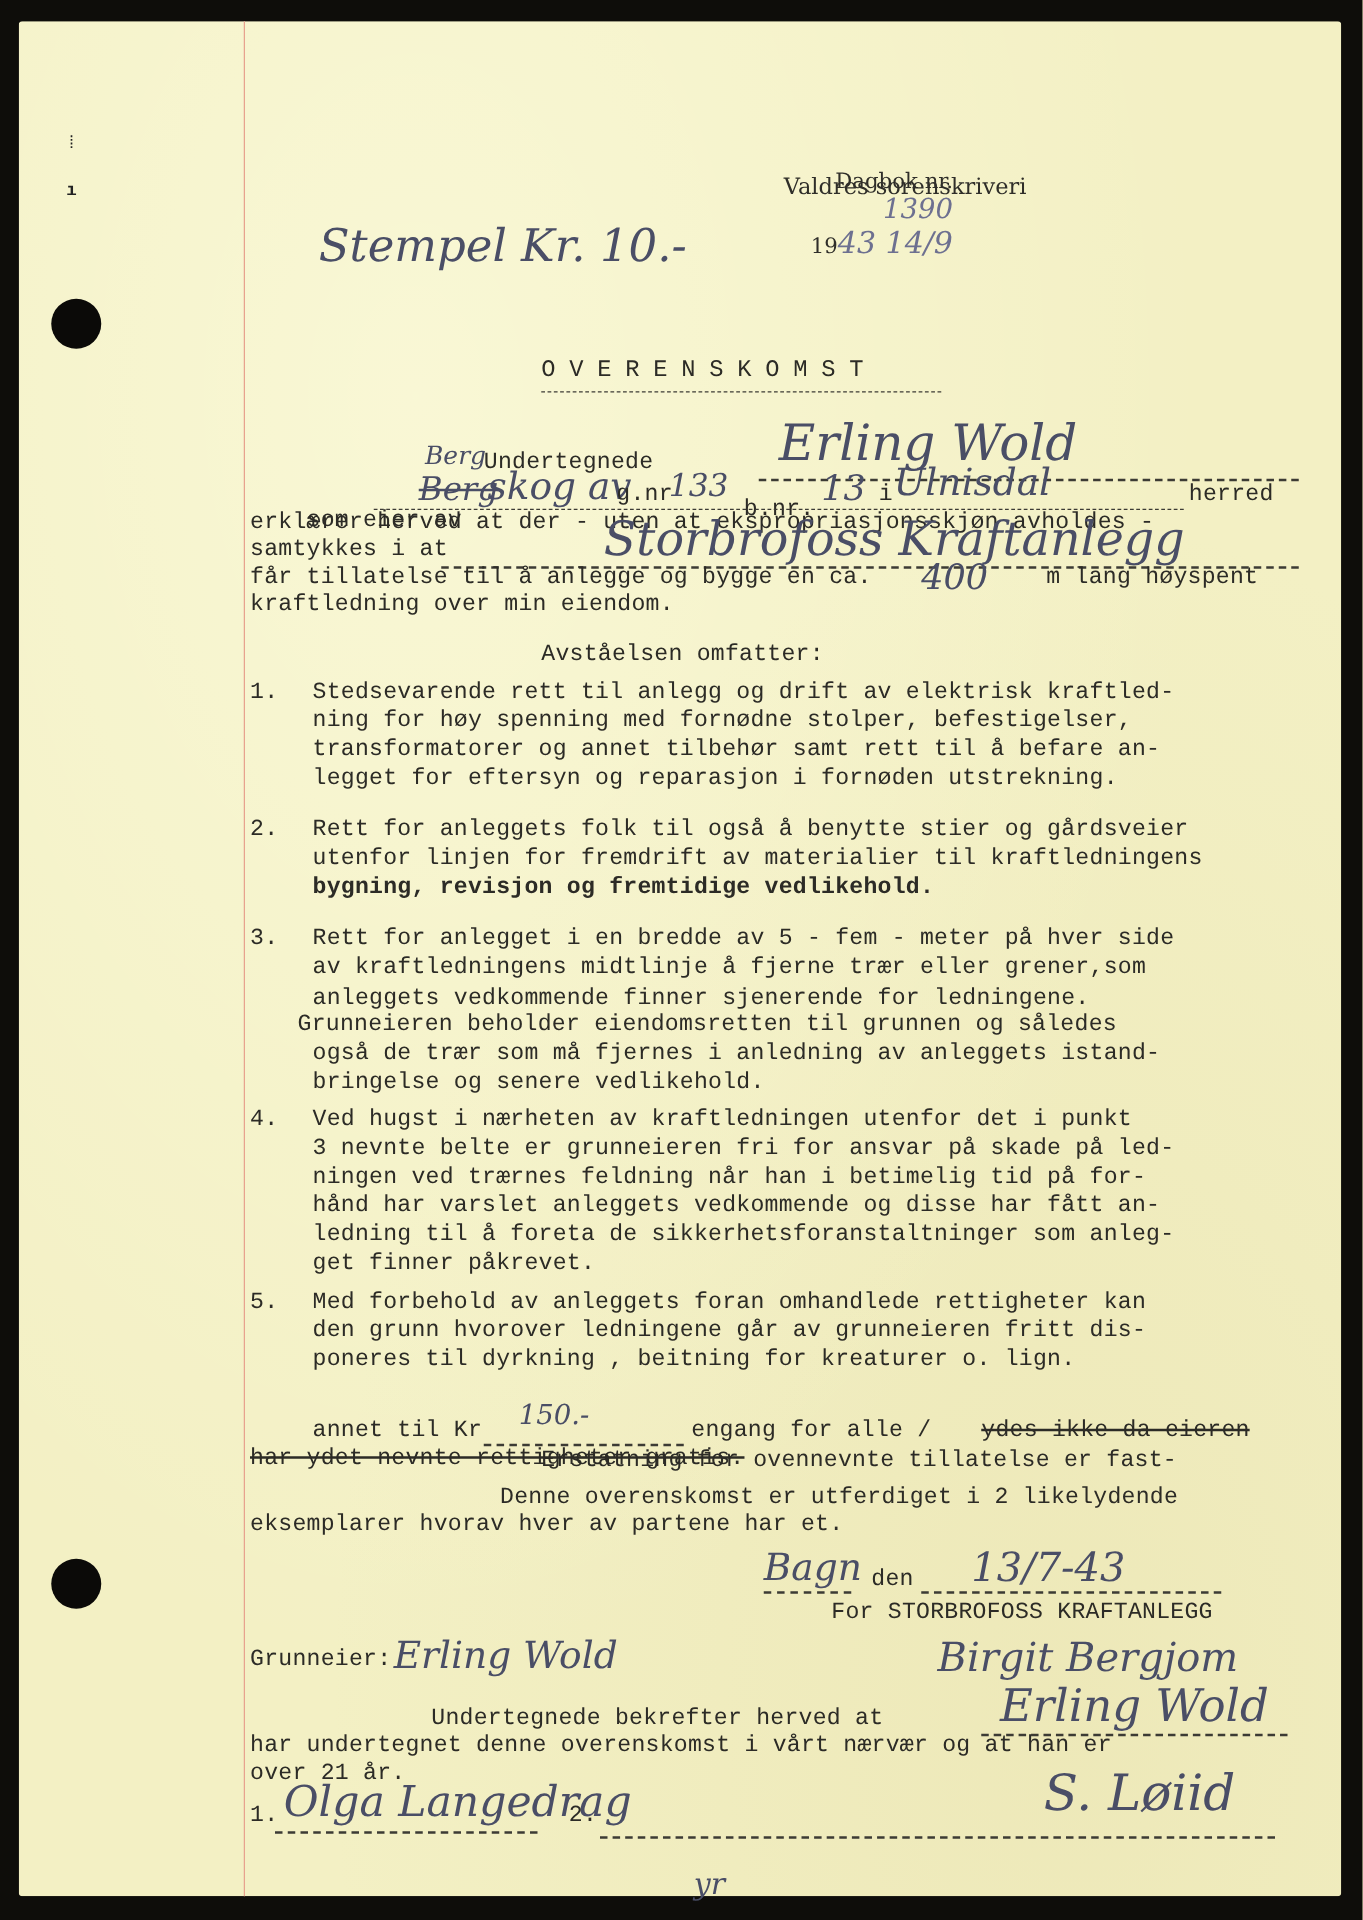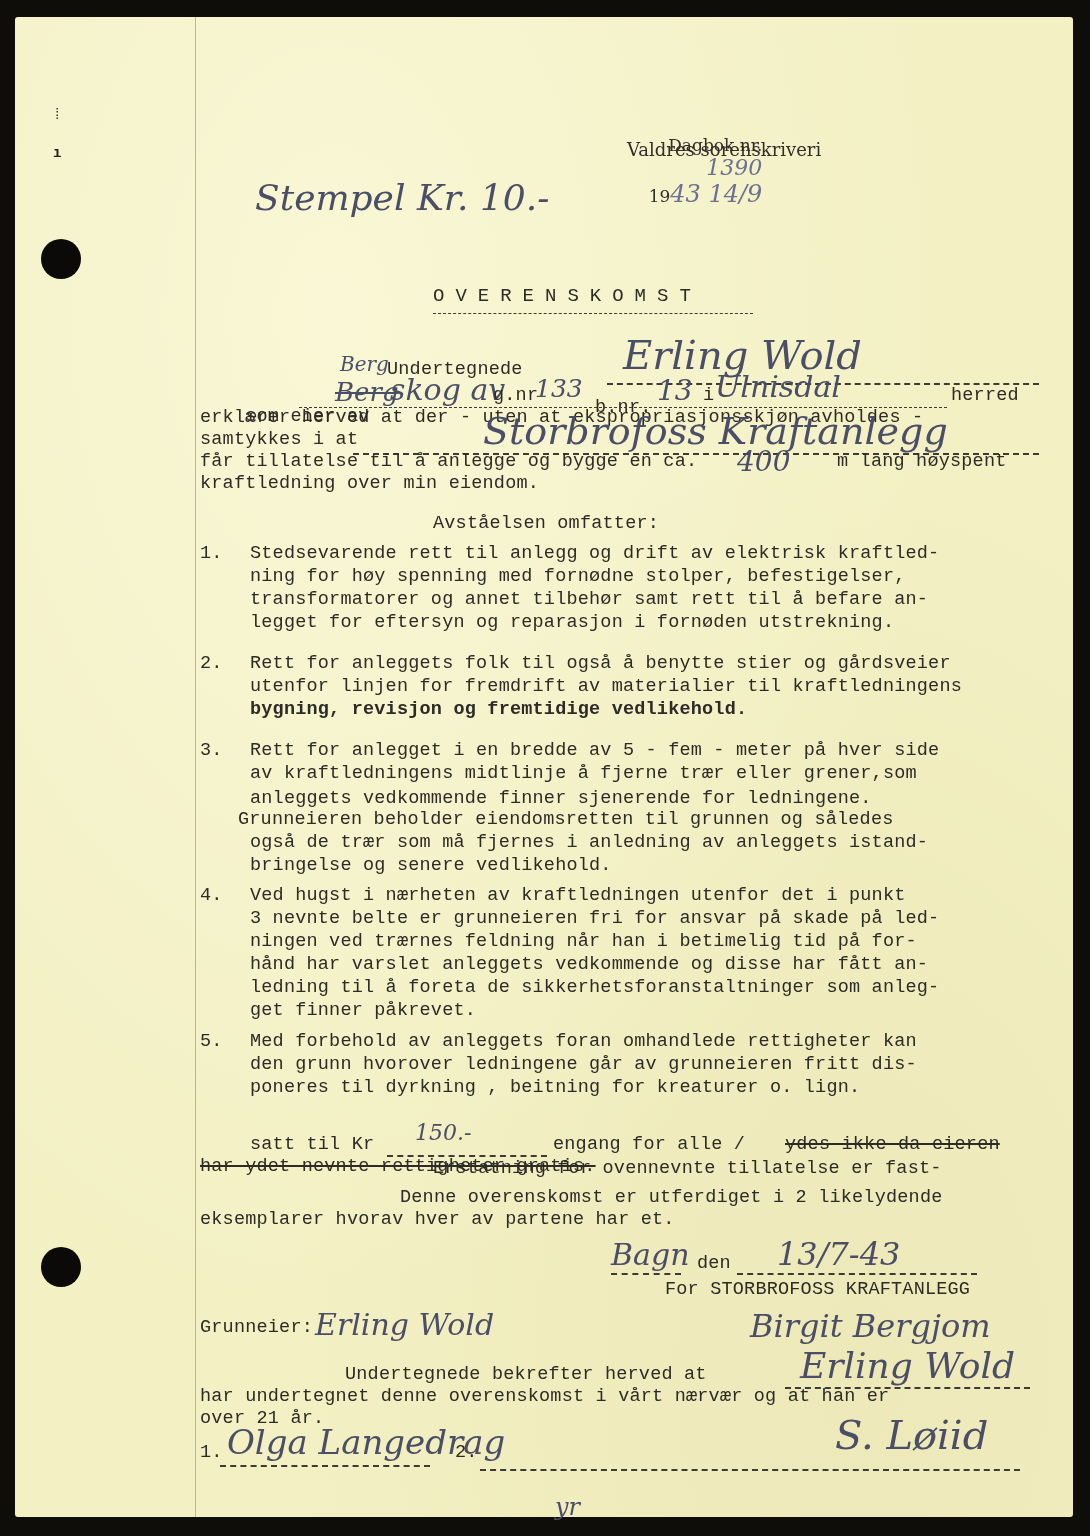--- a/index.html
+++ b/index.html
@@ -94,21 +94,21 @@
   <div class="t" style="left:235px;top:937px;">hånd har varslet anleggets vedkommende og disse har fått an-</div>
   <div class="t" style="left:235px;top:960px;">ledning til å foreta de sikkerhetsforanstaltninger som anleg-</div>
   <div class="t" style="left:235px;top:983px;">get finner påkrevet.</div>
 
   <div class="t" style="left:185px;top:1014px;">5.</div>
   <div class="t" style="left:235px;top:1014px;text-align:right;">Med forbehold av anleggets foran omhandlede rettigheter kan</div>
   <div class="t" style="left:235px;top:1037px;">den grunn hvorover ledningene går av grunneieren fritt dis-</div>
   <div class="t" style="left:235px;top:1060px;">poneres til dyrkning , beitning for kreaturer o. lign.</div>
 
   <div class="t" style="left:418px;top:1094px;margin-top:47px;">Erstatning for ovennevnte tillatelse er fast-</div>
-  <div class="t" style="left:235px;top:1117px;">satt til Kr</div>
+  <div class="t" style="left:235px;top:1117px;">annet til Kr</div>
   <div class="hw" style="left:400px;top:1103px;font-size:22px;">150.-</div>
   <div class="dots" style="left:372px;top:1138px;width:160px;"></div>
   <div class="t" style="left:538px;top:1117px;">engang for alle /</div>
   <div class="t strike" style="left:770px;top:1117px;">ydes ikke da eieren</div>
   <div class="t strike" style="left:185px;top:1139px;">har ydet nevnte rettigheter gratis.</div>
 
   <div class="t" style="left:385px;top:1170px;">Denne overenskomst er utferdiget i 2 likelydende</div>
   <div class="t" style="left:185px;top:1192px;">eksemplarer hvorav hver av partene har et.</div>
 
   <div class="hw" style="left:596px;top:1220px;font-size:30px;">Bagn</div>

